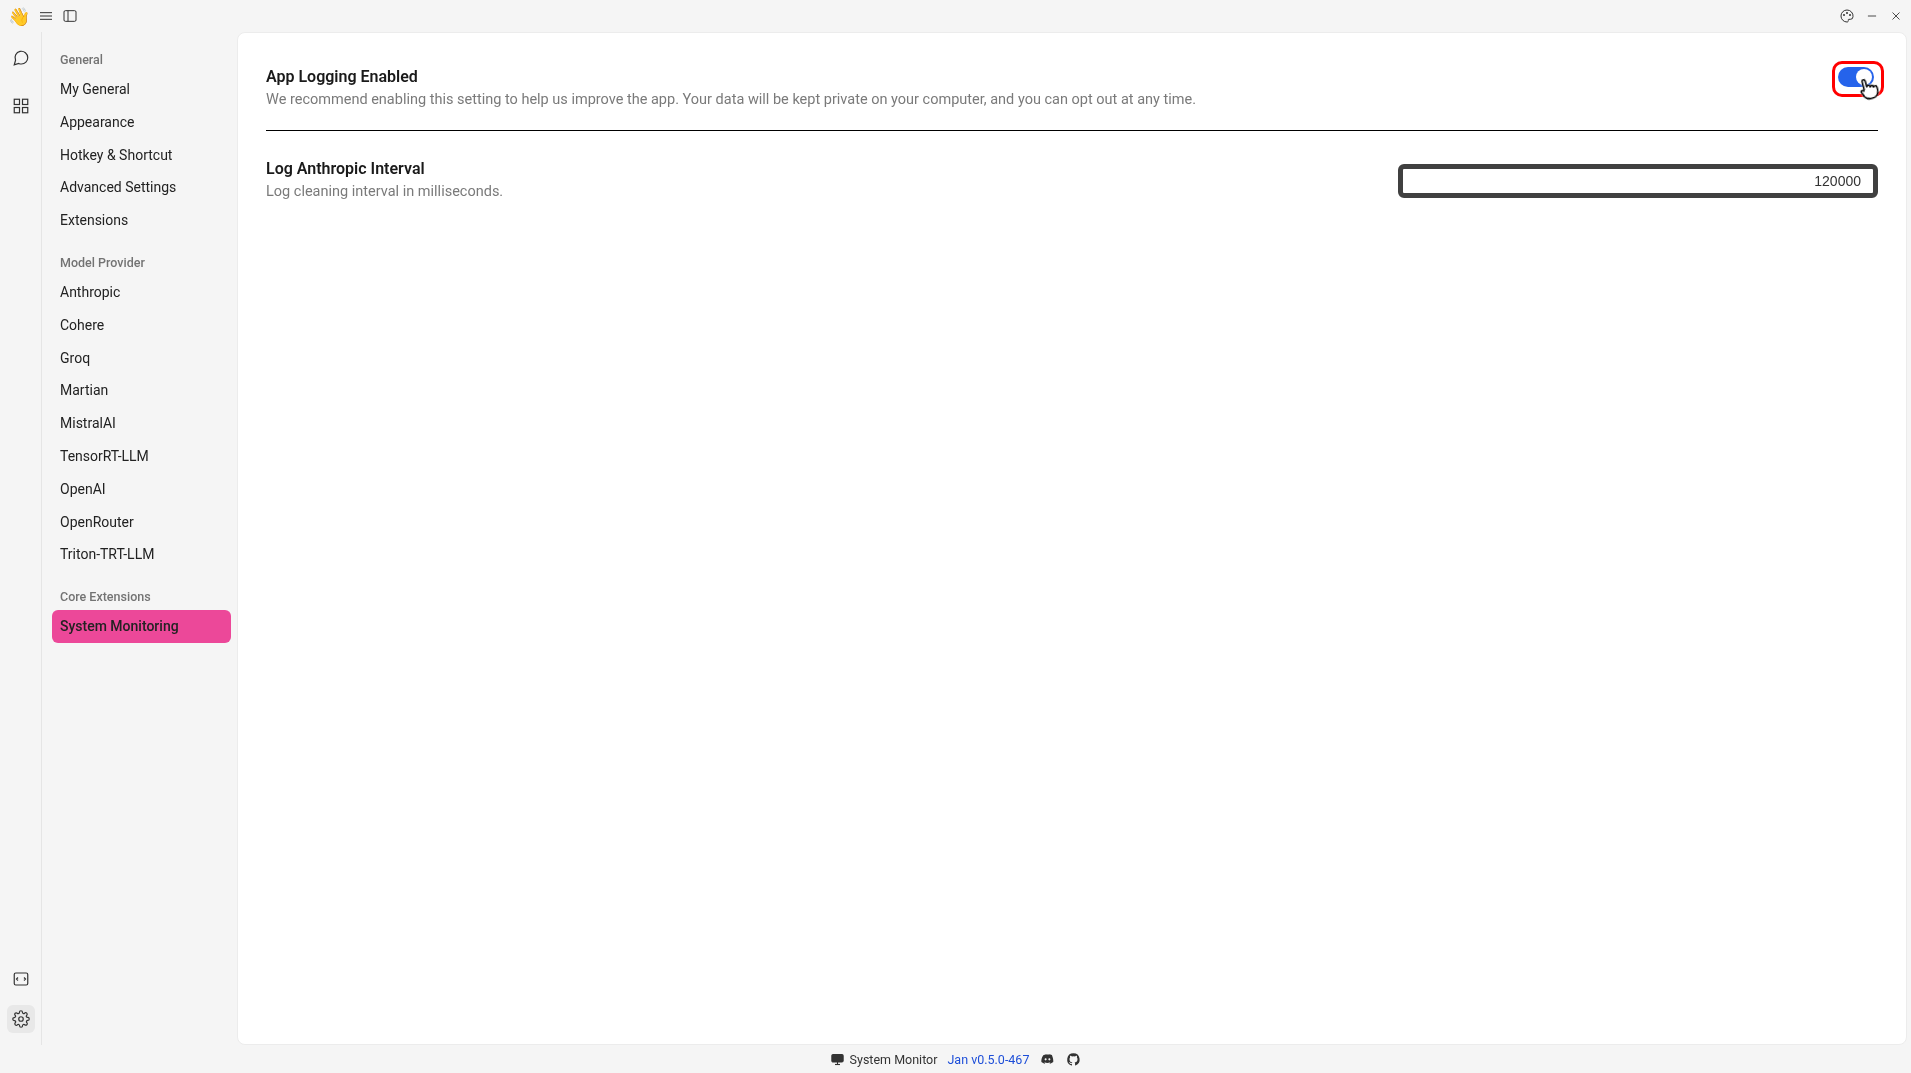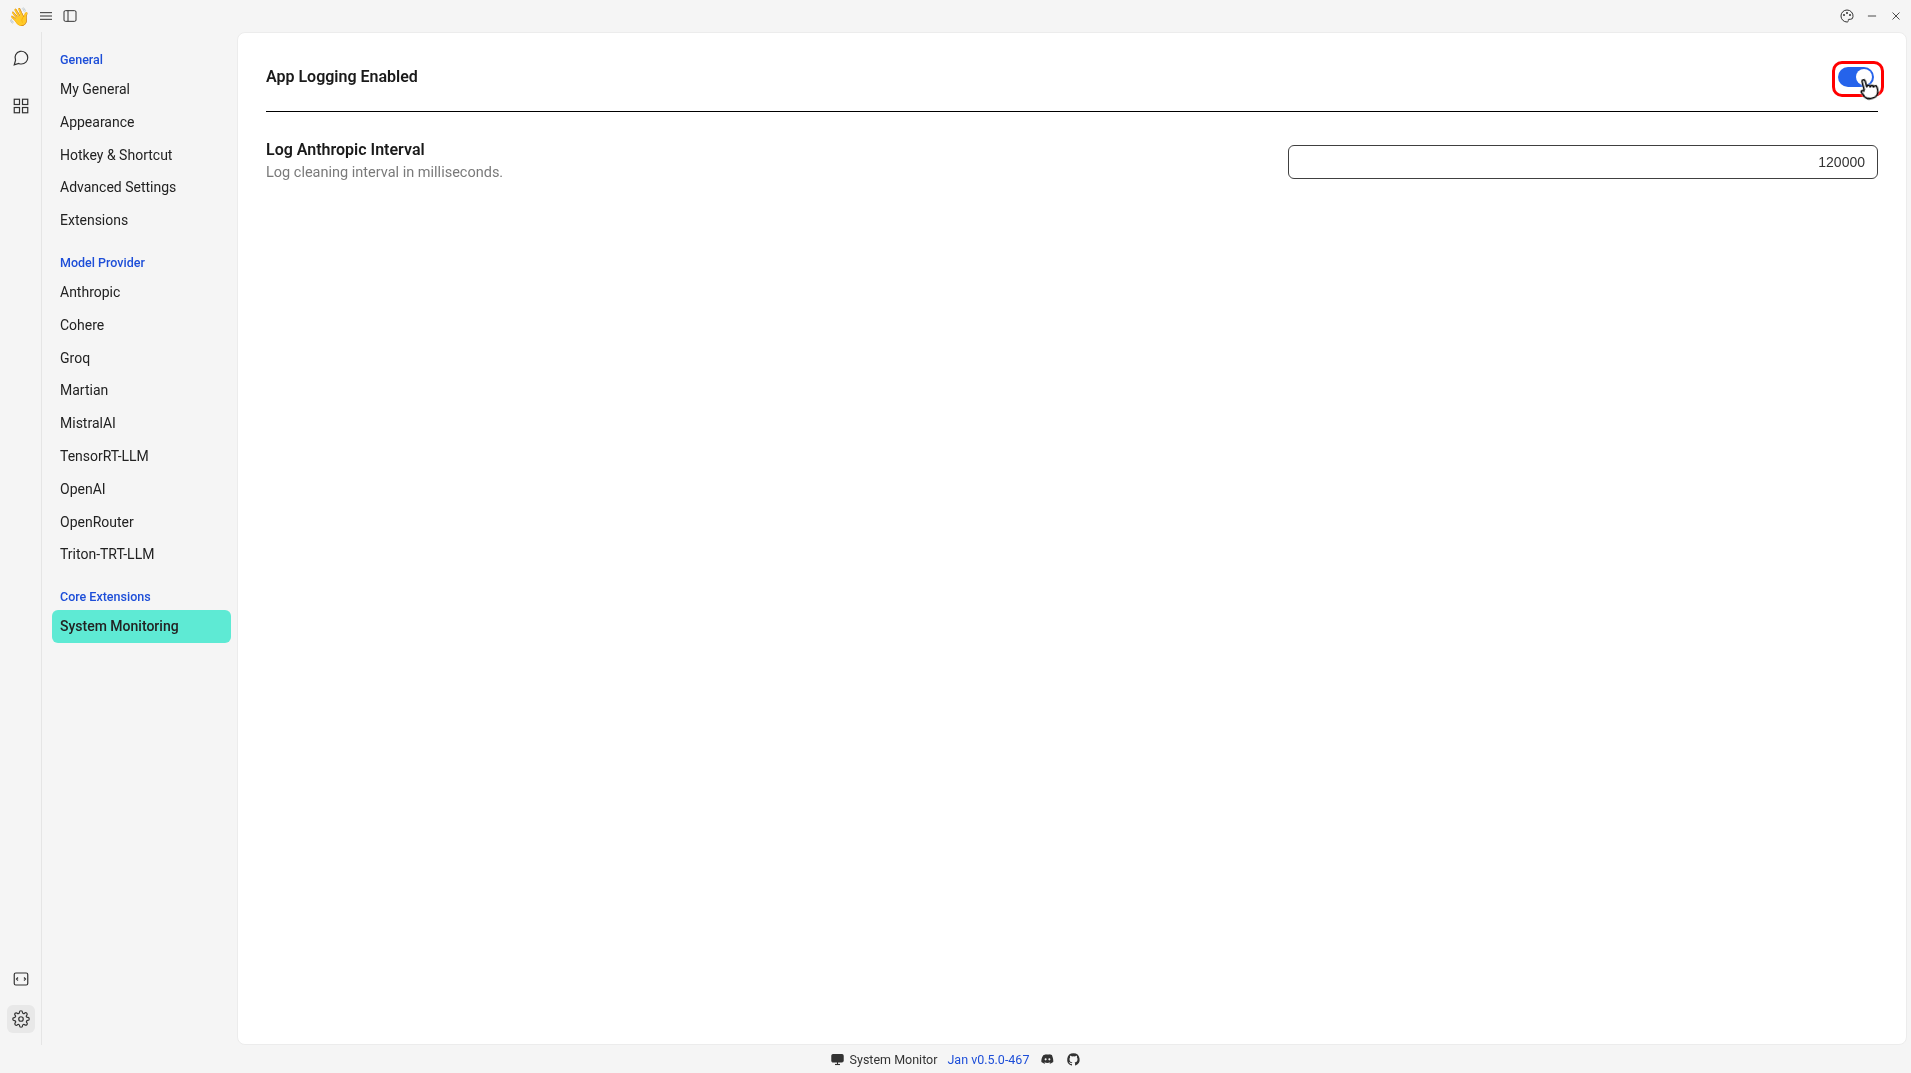--- a/index.html
+++ b/index.html
@@ -40,33 +40,33 @@
   .rail-icon svg { width:18px; height:18px; stroke:currentColor; fill:none; stroke-width:1.6; }
   
   .sidebar {
     width: 195px;
     padding: 10px 6px 10px 10px;
     overflow-y: auto;
   }
   .side-section { margin-bottom: 8px; }
   .side-heading {
     font-size: 12.5px;
-    color: #1d4ed8;
+    color: #737373;
     padding: 10px 8px 6px;
     font-weight: 500;
   }
   .side-item {
     font-size: 14px;
     color: #222;
     padding: 8px 8px;
     border-radius: 6px;
     cursor: pointer;
     line-height: 1.2;
   }
-  .side-item.active { background: #5eead4; font-weight: 500; }
+  .side-item.active { background: #ec4899; font-weight: 500; }
   
   .main {
     flex: 1;
     padding: 0 4px 0 0;
     overflow: hidden;
   }
   .panel {
     background: #fff;
     border: 1px solid #ececec;
     border-radius: 8px;
@@ -116,23 +116,23 @@
   .cursor-hand {
     position: absolute;
     top: 8px; left: 18px;
     font-size: 26px;
     pointer-events: none;
     transform: rotate(-15deg);
     filter: drop-shadow(0 0 1px #fff);
   }
   
   .num-input {
-    width: 590px;
+    width: 480px;
     height: 34px;
-    border: 1px solid #404040;
+    border: 5px solid #404040;
     border-radius: 6px;
     padding: 0 12px;
     text-align: right;
     font-size: 14px;
     color: #333;
     background:#fff;
   }
   
   .statusbar {
     height: 28px;
@@ -251,20 +251,21 @@
         <div class="side-item active">System Monitoring</div>
       </div>
     </div>
 
   <div class="main">
     <div class="panel">
 
       <div class="setting-row">
         <div class="setting-text">
           <div class="setting-title">App Logging Enabled</div>
+          <div class="setting-desc">We recommend enabling this setting to help us improve the app. Your data will be kept private on your computer, and you can opt out at any time.</div>
         </div>
         <div class="setting-ctrl">
           <div class="toggle-wrap">
             <div class="highlight-ring"></div>
             <div class="toggle"></div>
             <span class="cursor-hand">
               <svg viewBox="0 0 24 24" width="26" height="26" fill="#fff" stroke="#000" stroke-width="1.4">
                   <path d="M8 13V5a1.5 1.5 0 0 1 3 0v6a1.5 1.5 0 0 1 3 0v1a1.5 1.5 0 0 1 3 0v1a1.5 1.5 0 0 1 3 0v3a6 6 0 0 1-6 6h-2a6 6 0 0 1-5.2-3L5 14.5c-.7-1.2.8-2.4 1.8-1.5L8 14"></path>
                 </svg>
             </span>

